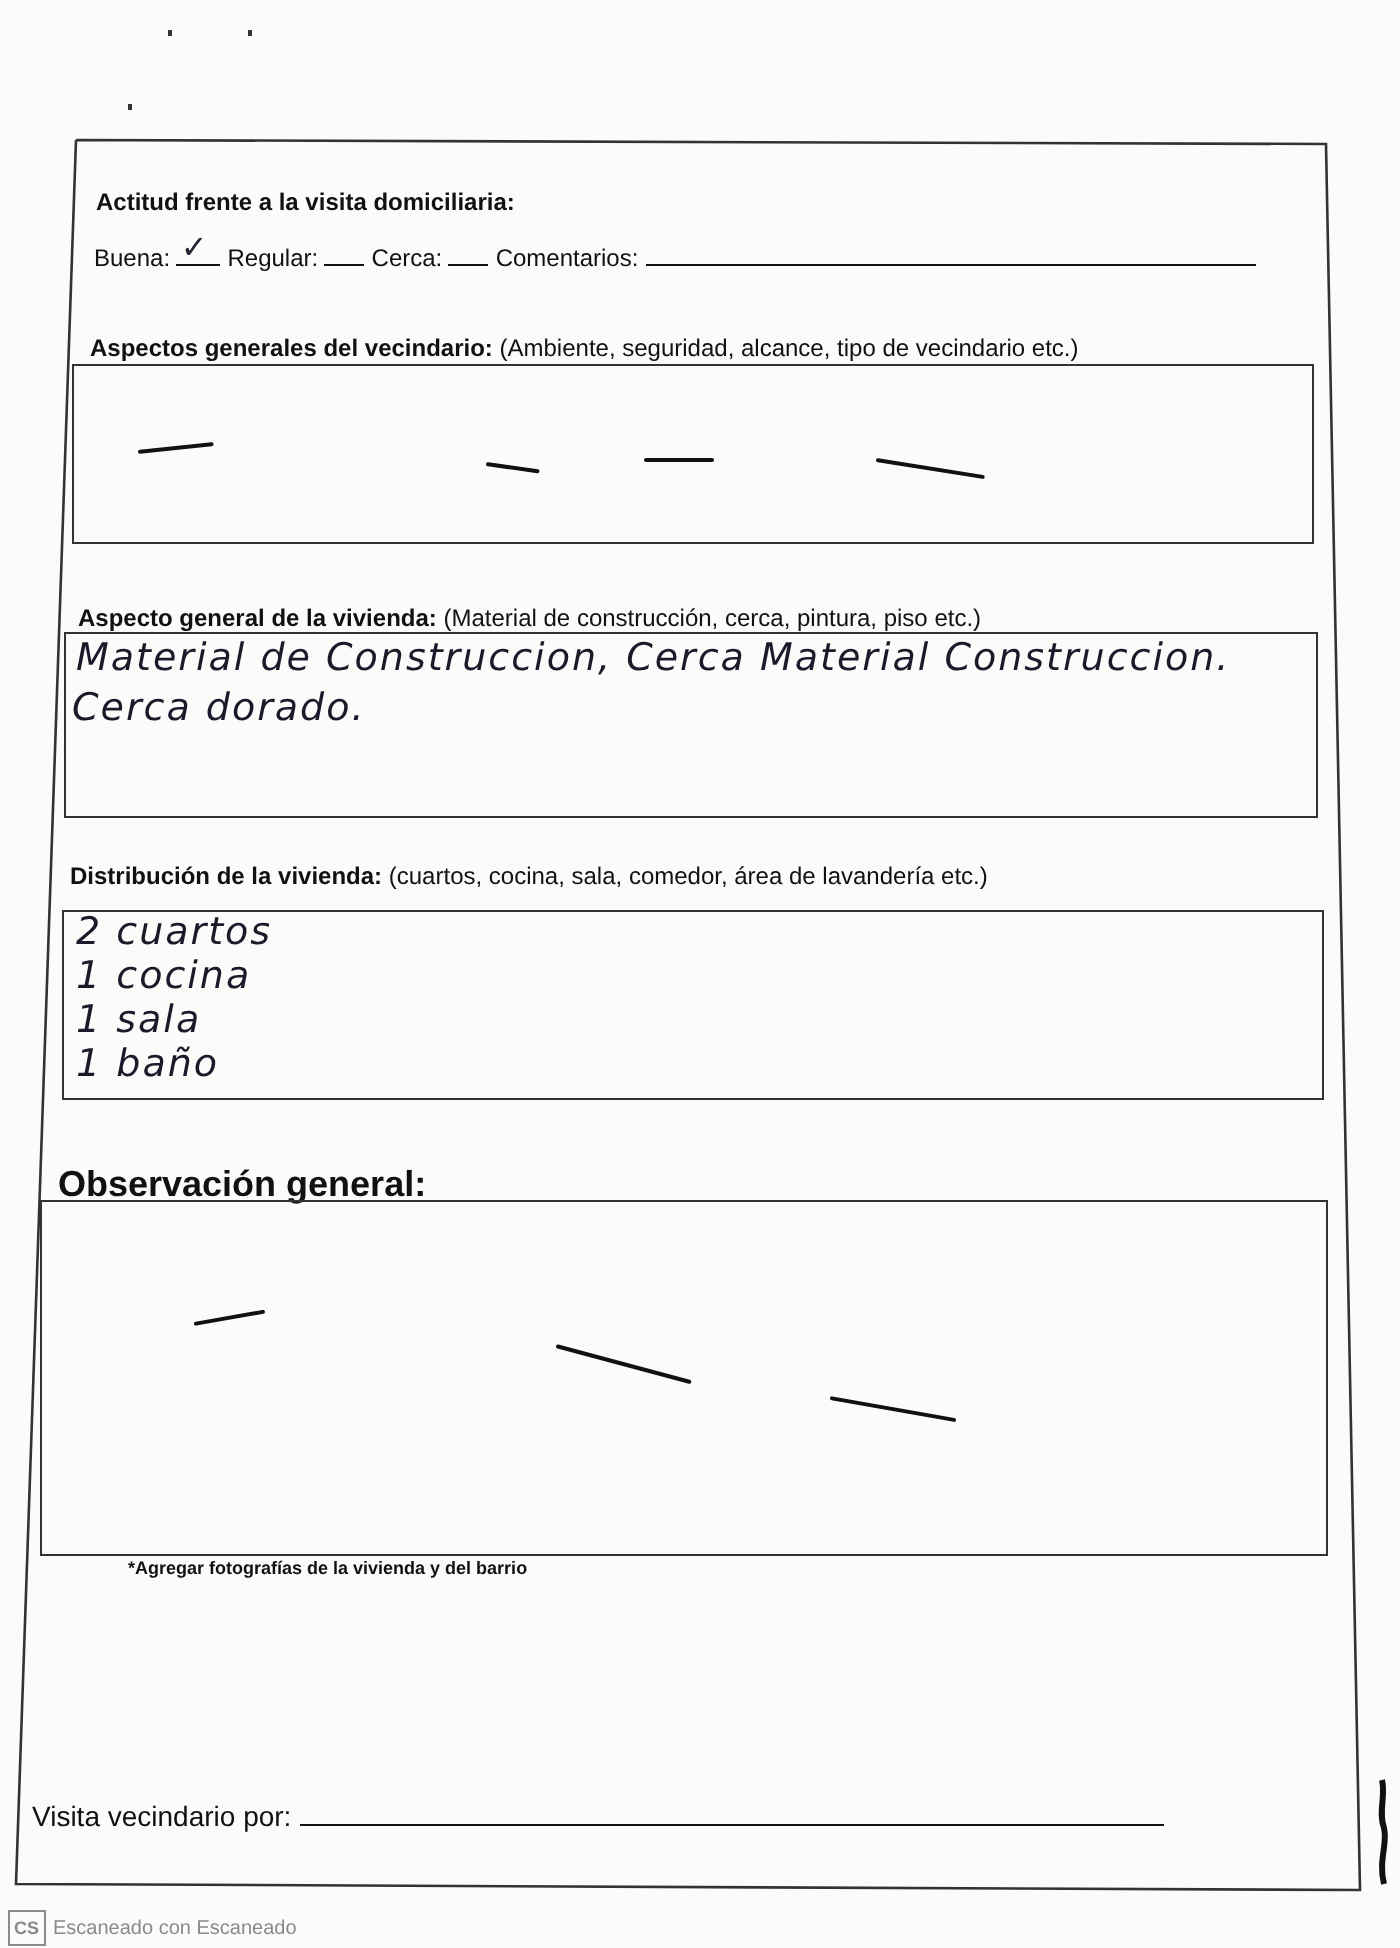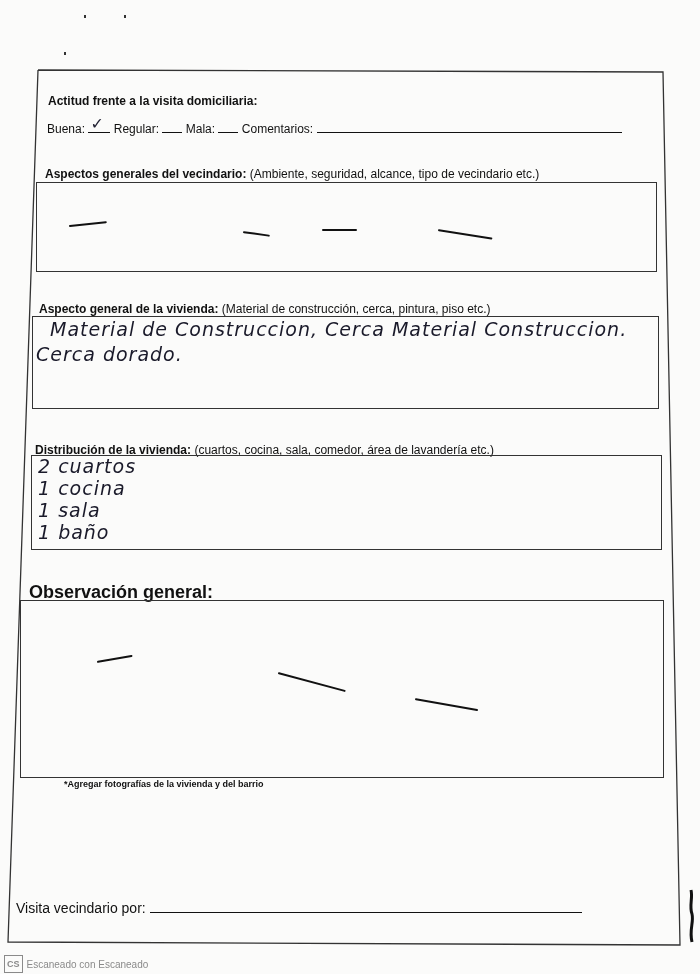--- a/index.html
+++ b/index.html
@@ -29,45 +29,45 @@
 </svg>
 
 <div class="label" style="left:48px;top:94px;"><b>Actitud frente a la visita domiciliaria:</b></div>
 <div class="label" style="left:47px;top:122px;">
   <span>Buena:</span>
   <span class="blank" style="width:22px;position:relative;">
     <span style="position:absolute;left:2px;top:-8px;font-size:16px;color:#223;">✓</span>
   </span>
   <span>Regular:</span>
   <span class="blank" style="width:20px;"></span>
-  <span>Mala:</span>
+  <span>Cerca:</span>
   <span class="blank" style="width:20px;"></span>
   <span>Comentarios:</span>
   <span class="blank" style="width:305px;"></span>
 </div>
 
 <div class="label" style="left:45px;top:167px;text-align:center;">
   <b>Aspectos generales del vecindario:</b>
   <span>(Ambiente, seguridad, alcance, tipo de vecindario etc.)</span>
 </div>
 <div class="box" style="left:36px;top:182px;width:619px;height:88px;"></div>
 <div class="stroke" style="left:69px;top:225px;width:38px;transform:rotate(-6deg);"></div>
 <div class="stroke" style="left:243px;top:231px;width:27px;transform:rotate(8deg);"></div>
 <div class="stroke" style="left:322px;top:229px;width:35px;"></div>
 <div class="stroke" style="left:438px;top:229px;width:55px;transform:rotate(9deg);"></div>
 
 <div class="label" style="left:39px;top:302px;">
   <b>Aspecto general de la vivienda:</b>
   <span>(Material de construcción, cerca, pintura, piso etc.)</span>
 </div>
 <div class="box" style="left:32px;top:316px;width:625px;height:91px;"></div>
-<div class="hand" style="left:38px;top:318px;margin-left:12px;">Material de Construccion, Cerca Material Construccion.</div>
+<div class="hand" style="left:38px;top:318px;">Material de Construccion, Cerca Material Construccion.</div>
 <div class="hand" style="left:36px;top:343px;">Cerca dorado.</div>
 
-<div class="label" style="left:35px;top:443px;text-align:center;">
+<div class="label" style="left:35px;top:431px;text-align:center;">
   <b>Distribución de la vivienda:</b>
   <span>(cuartos, cocina, sala, comedor, área de lavandería etc.)</span>
 </div>
 <div class="box" style="left:31px;top:455px;width:629px;height:93px;"></div>
 <div class="hand" style="left:38px;top:455px;">2 cuartos</div>
 <div class="hand" style="left:38px;top:477px;">1 cocina</div>
 <div class="hand" style="left:38px;top:499px;">1 sala</div>
 <div class="hand" style="left:38px;top:521px;">1 baño</div>
 
 <div class="label" style="left:29px;top:582px;font-size:18px;"><b>Observación general:</b></div>

